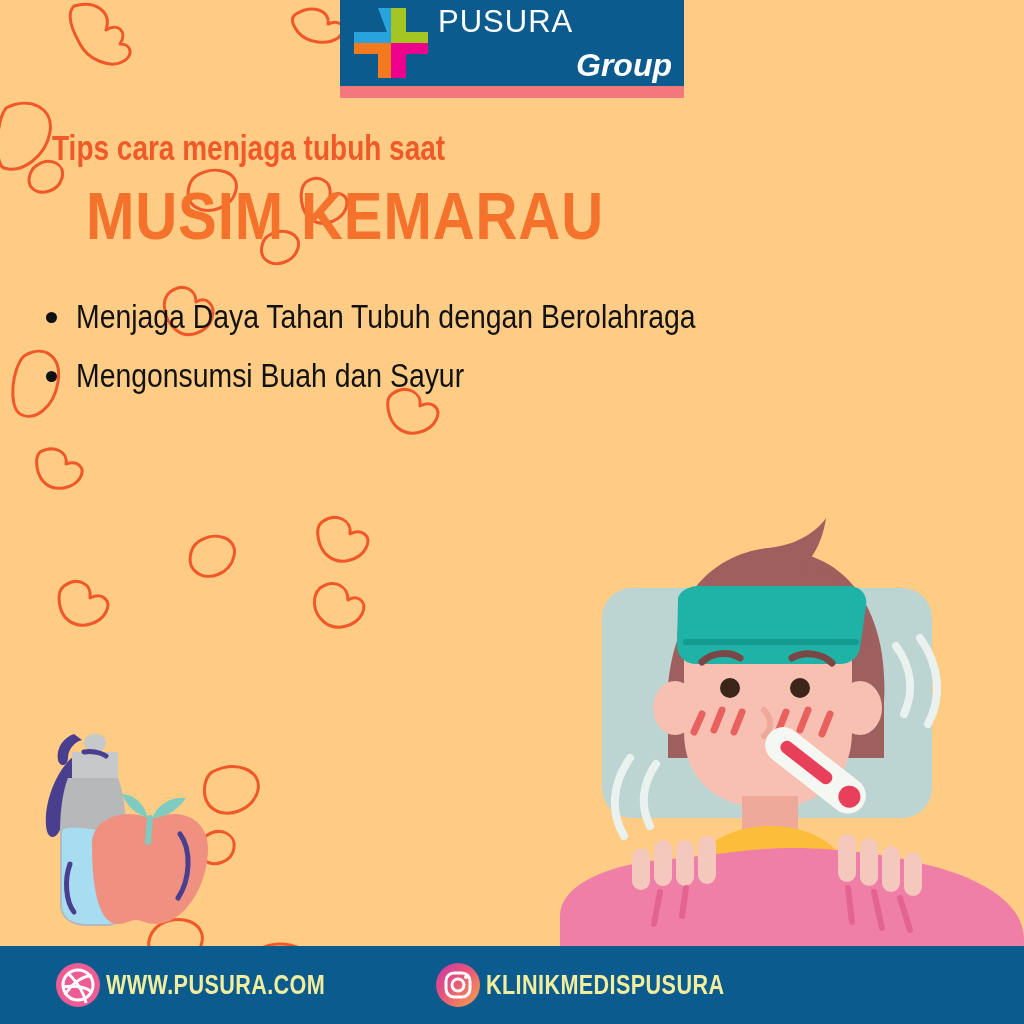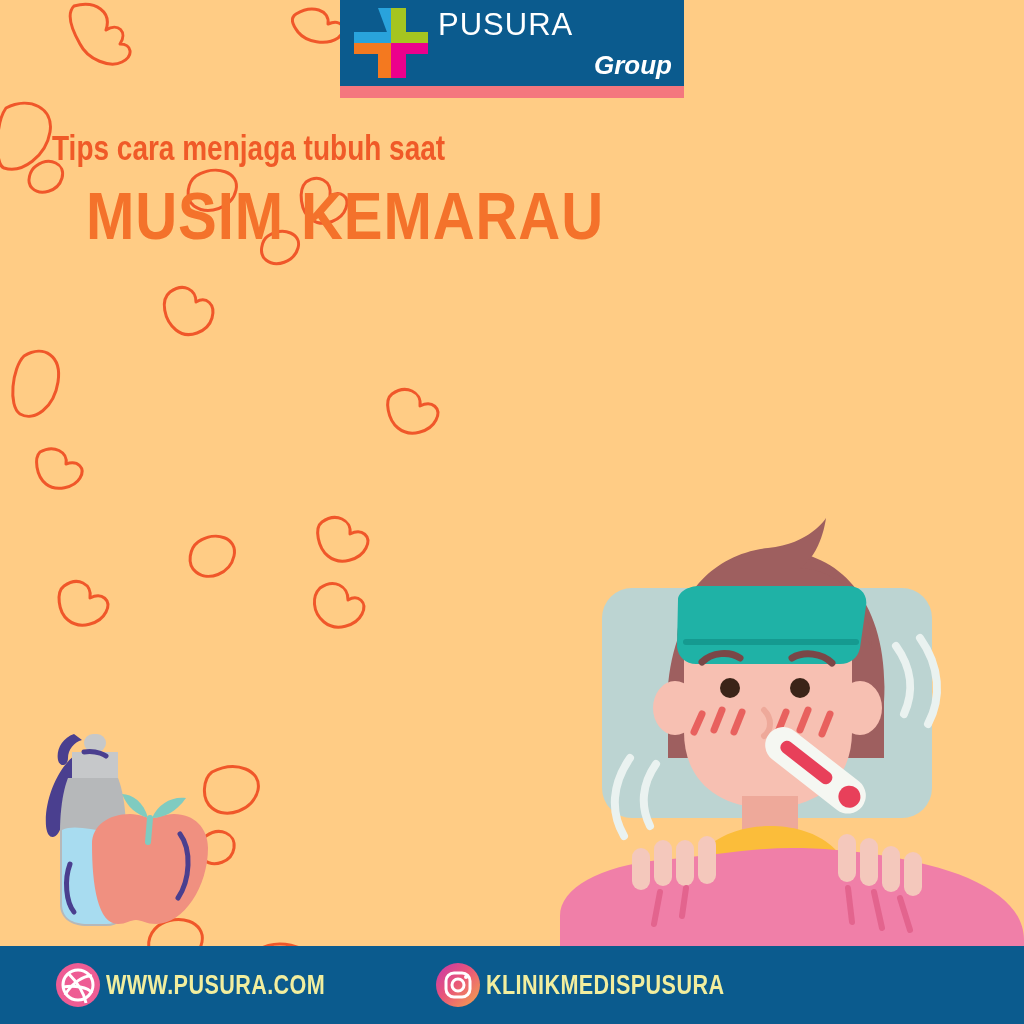--- a/index.html
+++ b/index.html
@@ -33,21 +33,21 @@
   .logo-cross{position:absolute;left:12px;top:6px;width:78px;height:74px;}
   .logo-text{
     position:absolute;left:98px;top:2px;width:240px;height:84px;
     display:flex;flex-direction:column;justify-content:center;align-items:flex-start;
   }
   .logo-name{
     color:#ffffff;font-size:31px;font-weight:normal;line-height:0.95;
     letter-spacing:1px;font-family:"Liberation Sans", sans-serif;
   }
   .logo-sub{
-    color:#ffffff;font-size:26px;font-weight:bold;font-style:italic;
+    color:#ffffff;font-size:32px;font-weight:bold;font-style:italic;
     line-height:1;margin-top:12px;align-self:flex-end;padding-right:6px;
     font-family:"Liberation Sans", sans-serif;
   }
 
   
   .kicker{
     position:absolute;left:52px;top:128px;z-index:5;
     color:#F05A28;font-size:35px;font-weight:bold;
     font-family:"Liberation Sans Narrow","Liberation Sans",sans-serif;
     transform:scaleX(0.80);transform-origin:left center;white-space:nowrap;
@@ -234,20 +234,26 @@
       <div class="logo-name">PUSURA</div>
       <div class="logo-sub">Group</div>
     </div>
     <div class="logo-strip"></div>
   </div>
 
   <div class="kicker">Tips cara menjaga tubuh saat</div>
   <div class="headline">MUSIM KEMARAU</div>
 
   <ul class="tips">
+    <li class="tip">
+        <span class="txt">Menjaga Daya Tahan Tubuh dengan Berolahraga</span>
+      </li>
+    <li class="tip">
+        <span class="txt">Mengonsumsi Buah dan Sayur</span>
+      </li>
   </ul>
 
   <div class="footer">
 
     <div class="f-item i1">
       <svg class="f-ico" viewBox="0 0 48 48">
         <circle cx="24" cy="24" r="22" fill="#EE5C94"></circle>
         <circle cx="24" cy="24" r="15" fill="none" stroke="#FFFFFF" stroke-width="3"></circle>
         <path d="M14 12 C24 22 30 32 32 42" stroke="#FFFFFF" stroke-width="3" fill="none"></path>
         <path d="M9 26 C20 24 34 26 38 32" stroke="#FFFFFF" stroke-width="3" fill="none"></path>

